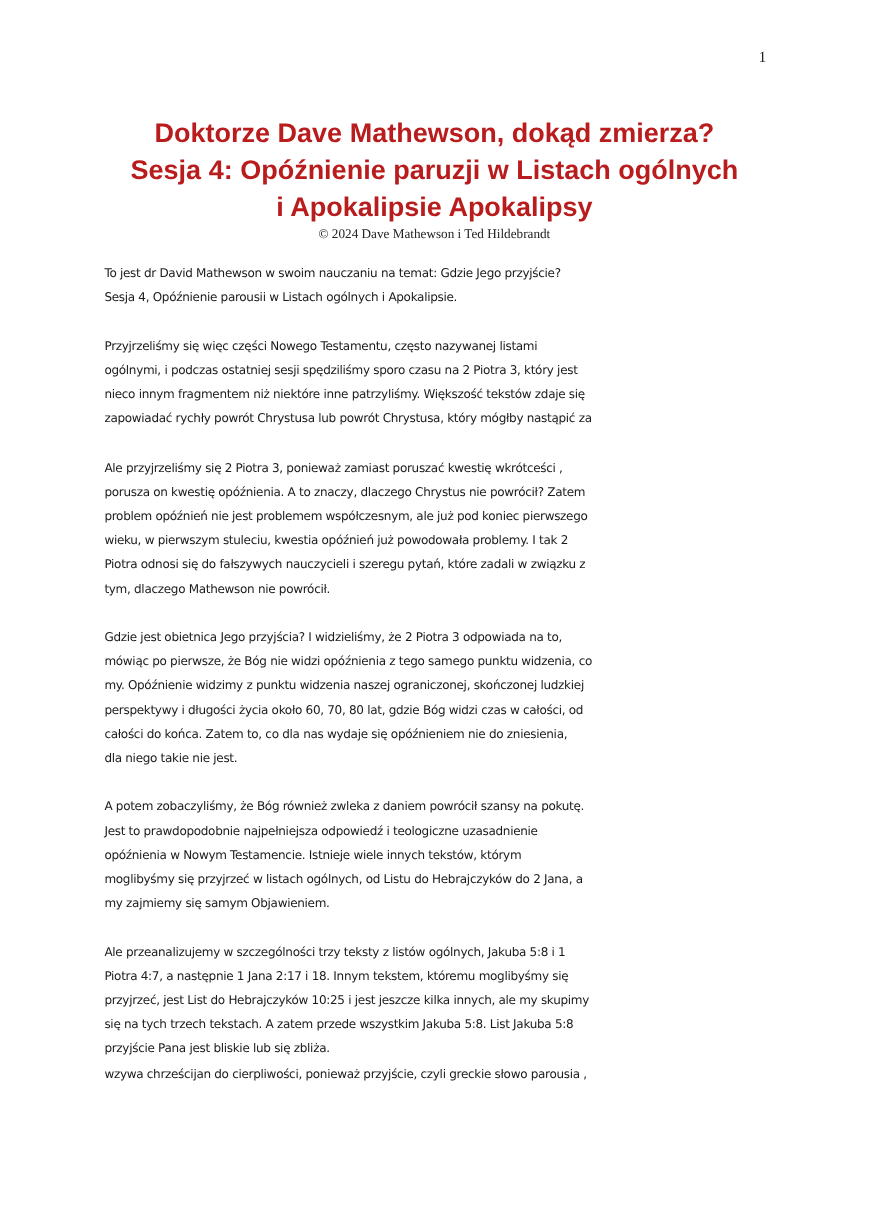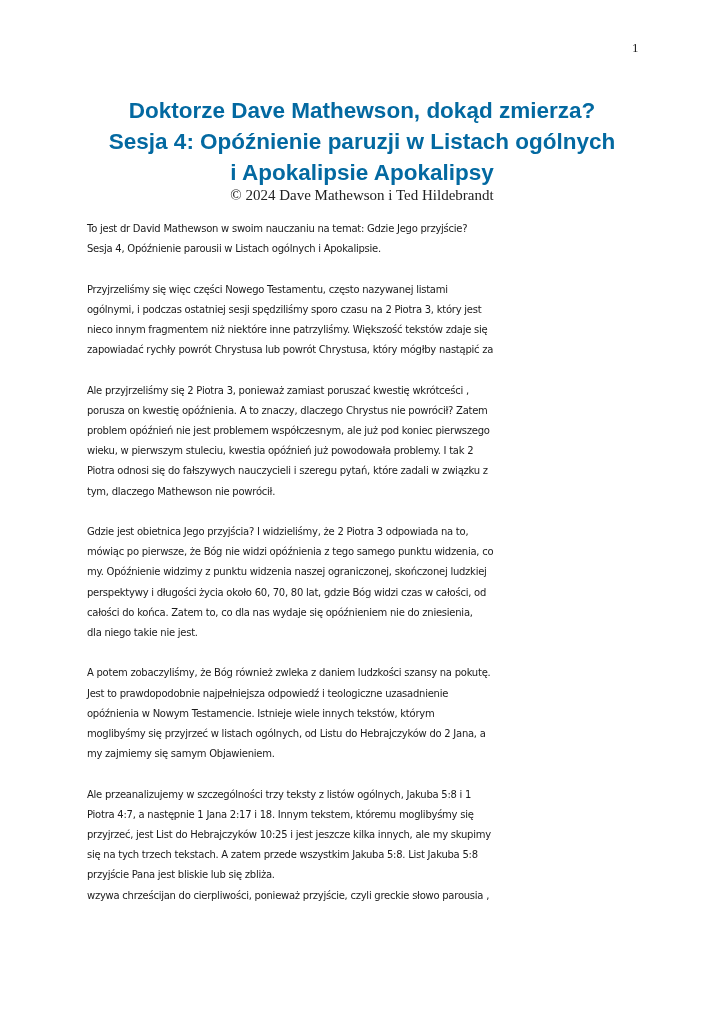--- a/index.html
+++ b/index.html
@@ -27,26 +27,26 @@
       top: 95px;
       left: 0;
       width: 724px;
       text-align: center;
     }
     .title-line {
       font-family: "Liberation Sans", sans-serif;
       font-weight: bold;
       font-size: 22.5px;
       line-height: 31px;
-      color: #0369a1;
+      color: #b91c1c;
       white-space: nowrap;
     }
     .copyright {
       font-family: "Liberation Serif", serif;
-      font-size: 15px;
+      font-size: 11px;
       line-height: 17px;
       color: #222;
       margin-top: -1px;
     }
     .body {
       position: absolute;
       left: 87px;
       top: 219px;
       width: 580px;
       font-family: "DejaVu Sans", sans-serif;
@@ -96,21 +96,21 @@
   </p>
   <p class="para">
     <span class="line">Gdzie jest obietnica Jego przyjścia? I widzieliśmy, że 2 Piotra 3 odpowiada na to,</span>
     <span class="line">mówiąc po pierwsze, że Bóg nie widzi opóźnienia z tego samego punktu widzenia, co</span>
     <span class="line">my. Opóźnienie widzimy z punktu widzenia naszej ograniczonej, skończonej ludzkiej</span>
     <span class="line">perspektywy i długości życia około 60, 70, 80 lat, gdzie Bóg widzi czas w całości, od</span>
     <span class="line">całości do końca. Zatem to, co dla nas wydaje się opóźnieniem nie do zniesienia,</span>
     <span class="line">dla niego takie nie jest.</span>
   </p>
   <p class="para">
-    <span class="line">A potem zobaczyliśmy, że Bóg również zwleka z daniem ludzkości szansy na pokutę.</span>
+    <span class="line">A potem zobaczyliśmy, że Bóg również zwleka z daniem powrócił szansy na pokutę.</span>
     <span class="line">Jest to prawdopodobnie najpełniejsza odpowiedź i teologiczne uzasadnienie</span>
     <span class="line">opóźnienia w Nowym Testamencie. Istnieje wiele innych tekstów, którym</span>
     <span class="line">moglibyśmy się przyjrzeć w listach ogólnych, od Listu do Hebrajczyków do 2 Jana, a</span>
     <span class="line">my zajmiemy się samym Objawieniem.</span>
   </p>
   <p class="para">
     <span class="line">Ale przeanalizujemy w szczególności trzy teksty z listów ogólnych, Jakuba 5:8 i 1</span>
     <span class="line">Piotra 4:7, a następnie 1 Jana 2:17 i 18. Innym tekstem, któremu moglibyśmy się</span>
     <span class="line">przyjrzeć, jest List do Hebrajczyków 10:25 i jest jeszcze kilka innych, ale my skupimy</span>
     <span class="line">się na tych trzech tekstach. A zatem przede wszystkim Jakuba 5:8. List Jakuba 5:8</span>

